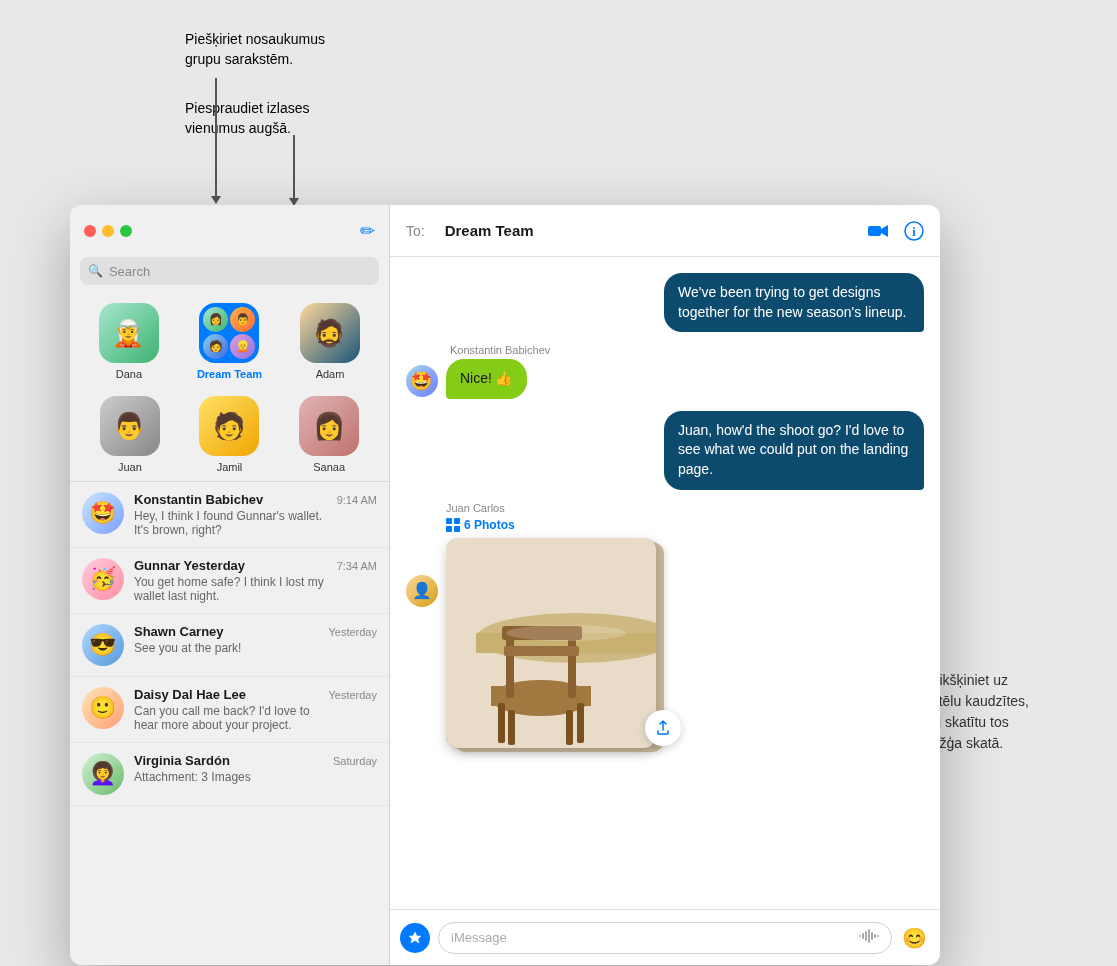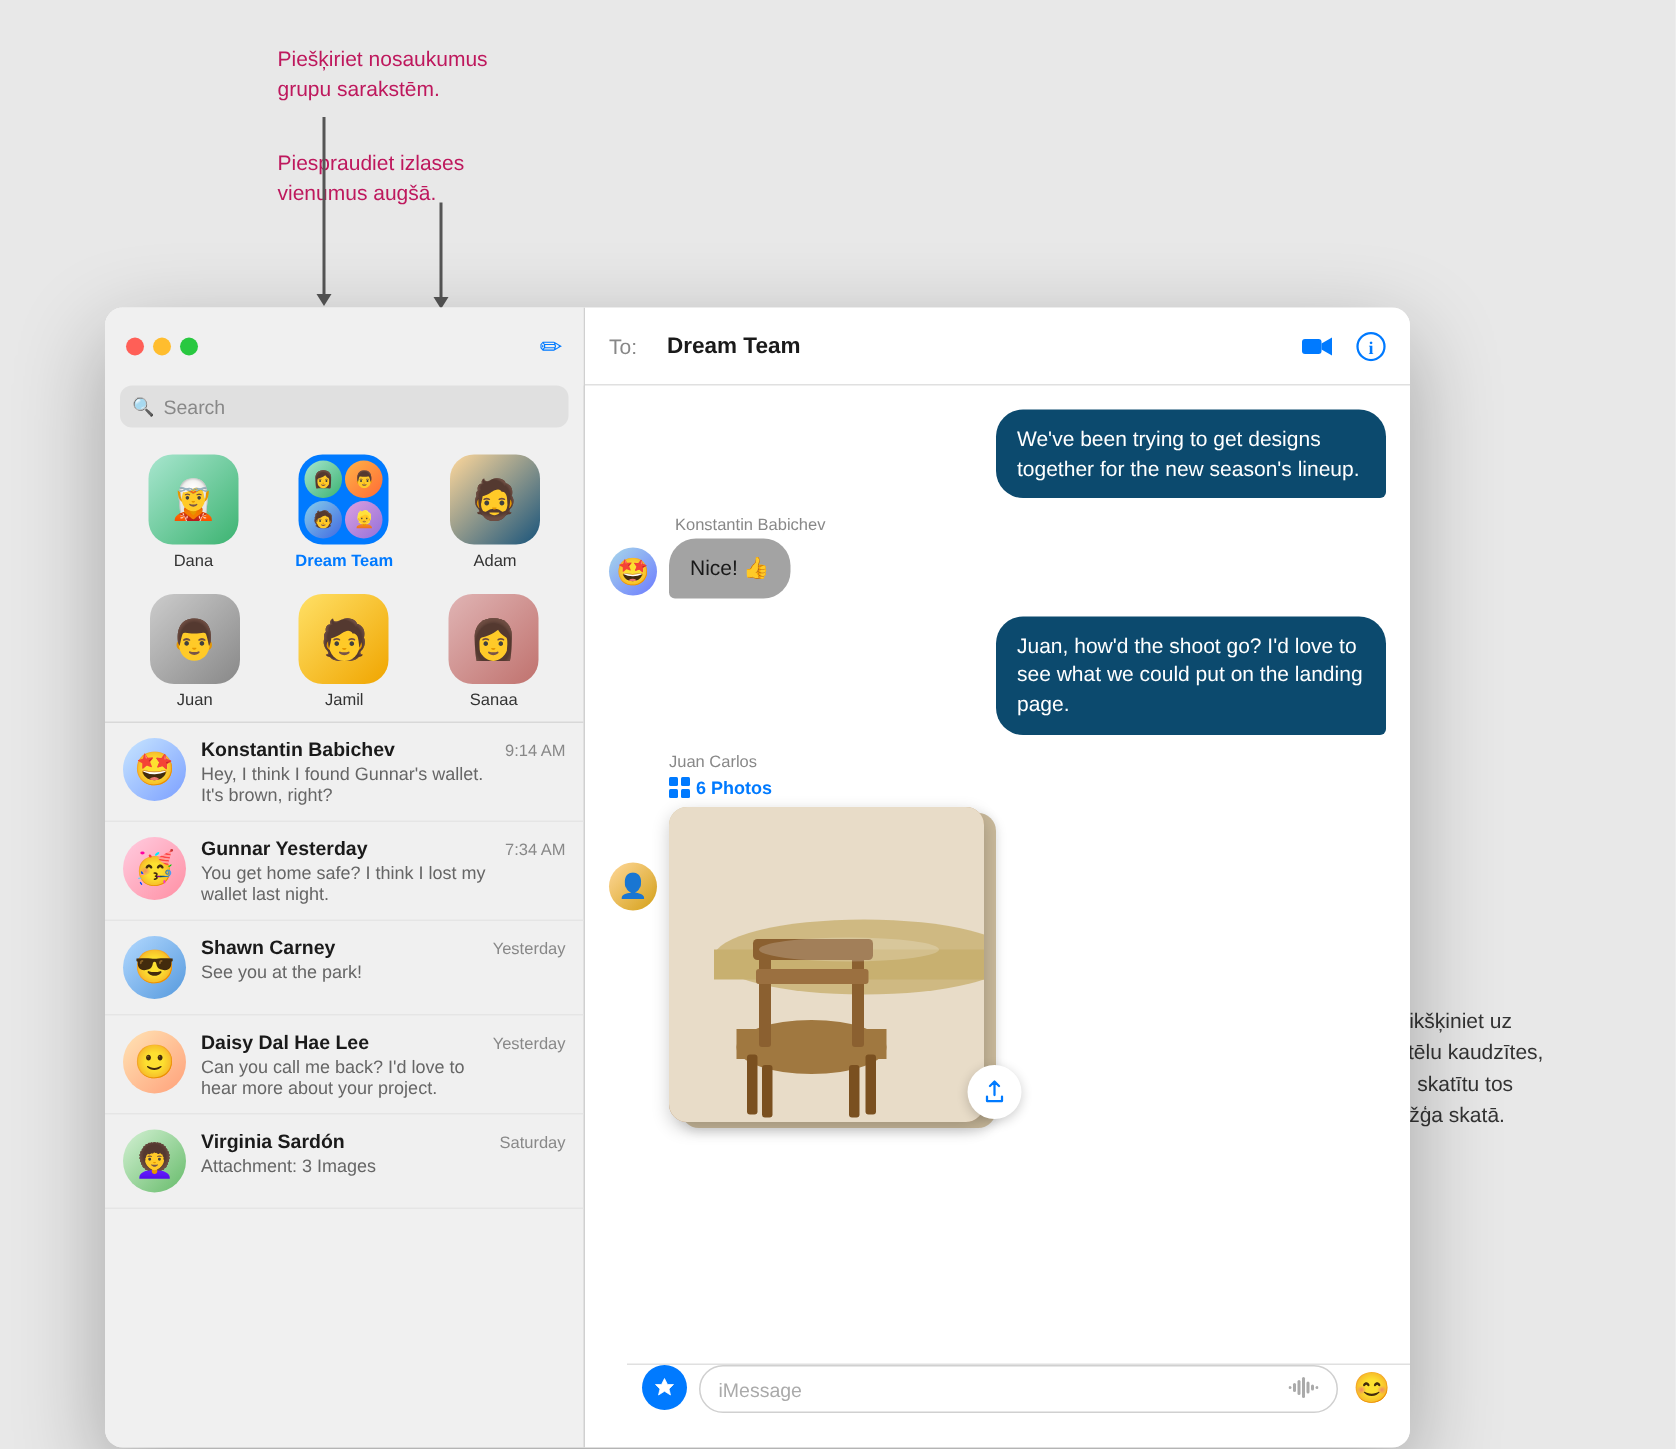--- a/index.html
+++ b/index.html
@@ -21,21 +21,21 @@
       flex-direction: column;
       align-items: center;
     }
 
     
     .annotation-top {
       position: absolute;
       top: 10px;
       left: 165px;
       font-size: 14px;
-      color: #be185d;
+      color: #000000;
       line-height: 1.4;
       text-align: left;
     }
     .annotation-top .line2 {
       margin-top: 30px;
     }
 
     
     .arrow-line-1 {
       position: absolute;
@@ -401,21 +401,21 @@
       border-radius: 18px;
       font-size: 14px;
       line-height: 1.4;
     }
     .bubble.outgoing {
       background: #0c4a6e;
       color: white;
       border-bottom-right-radius: 4px;
     }
     .bubble.incoming {
-      background: #a3a3a3;
+      background: #84cc16;
       color: #1a1a1a;
       border-bottom-left-radius: 4px;
     }
 
     .incoming-avatar {
       width: 32px;
       height: 32px;
       border-radius: 50%;
       flex-shrink: 0;
       display: flex;
@@ -491,25 +491,24 @@
       cursor: pointer;
       font-size: 14px;
       color: #007aff;
       border: none;
     }
 
     
     .input-bar {
       height: 56px;
       display: flex;
-      align-items: flex-start;
+      align-items: center;
       padding: 0 10px;
       border-top: 1px solid #e0e0e0;
       gap: 8px;
-      margin-left: 28px;
     }
     .app-store-btn {
       width: 30px;
       height: 30px;
       border-radius: 50%;
       background: #007aff;
       border: none;
       cursor: pointer;
       display: flex;
       align-items: center;

